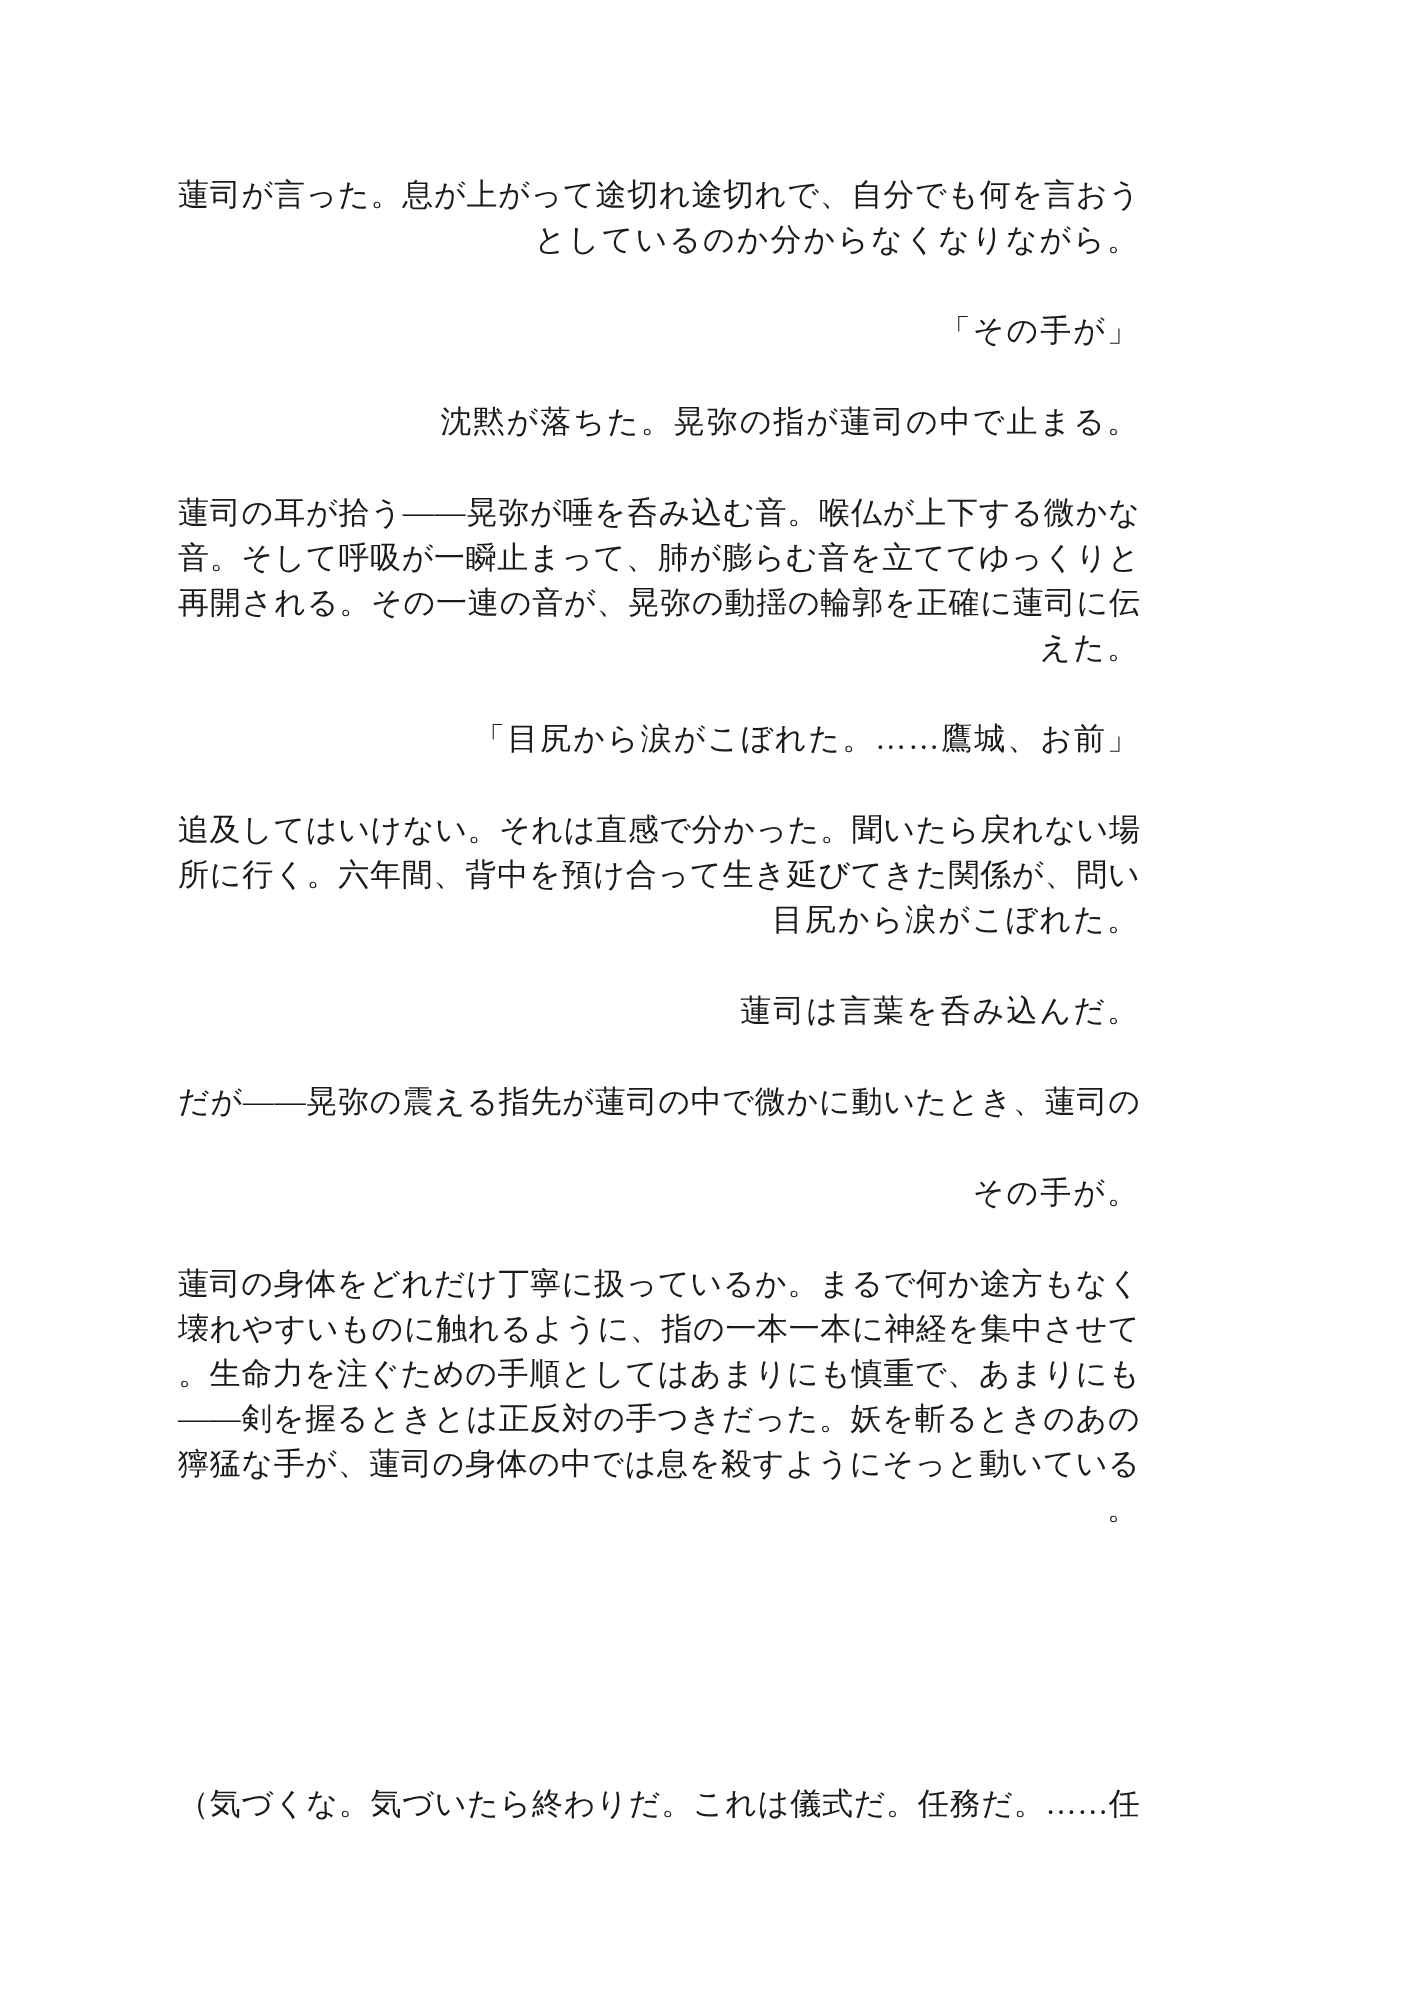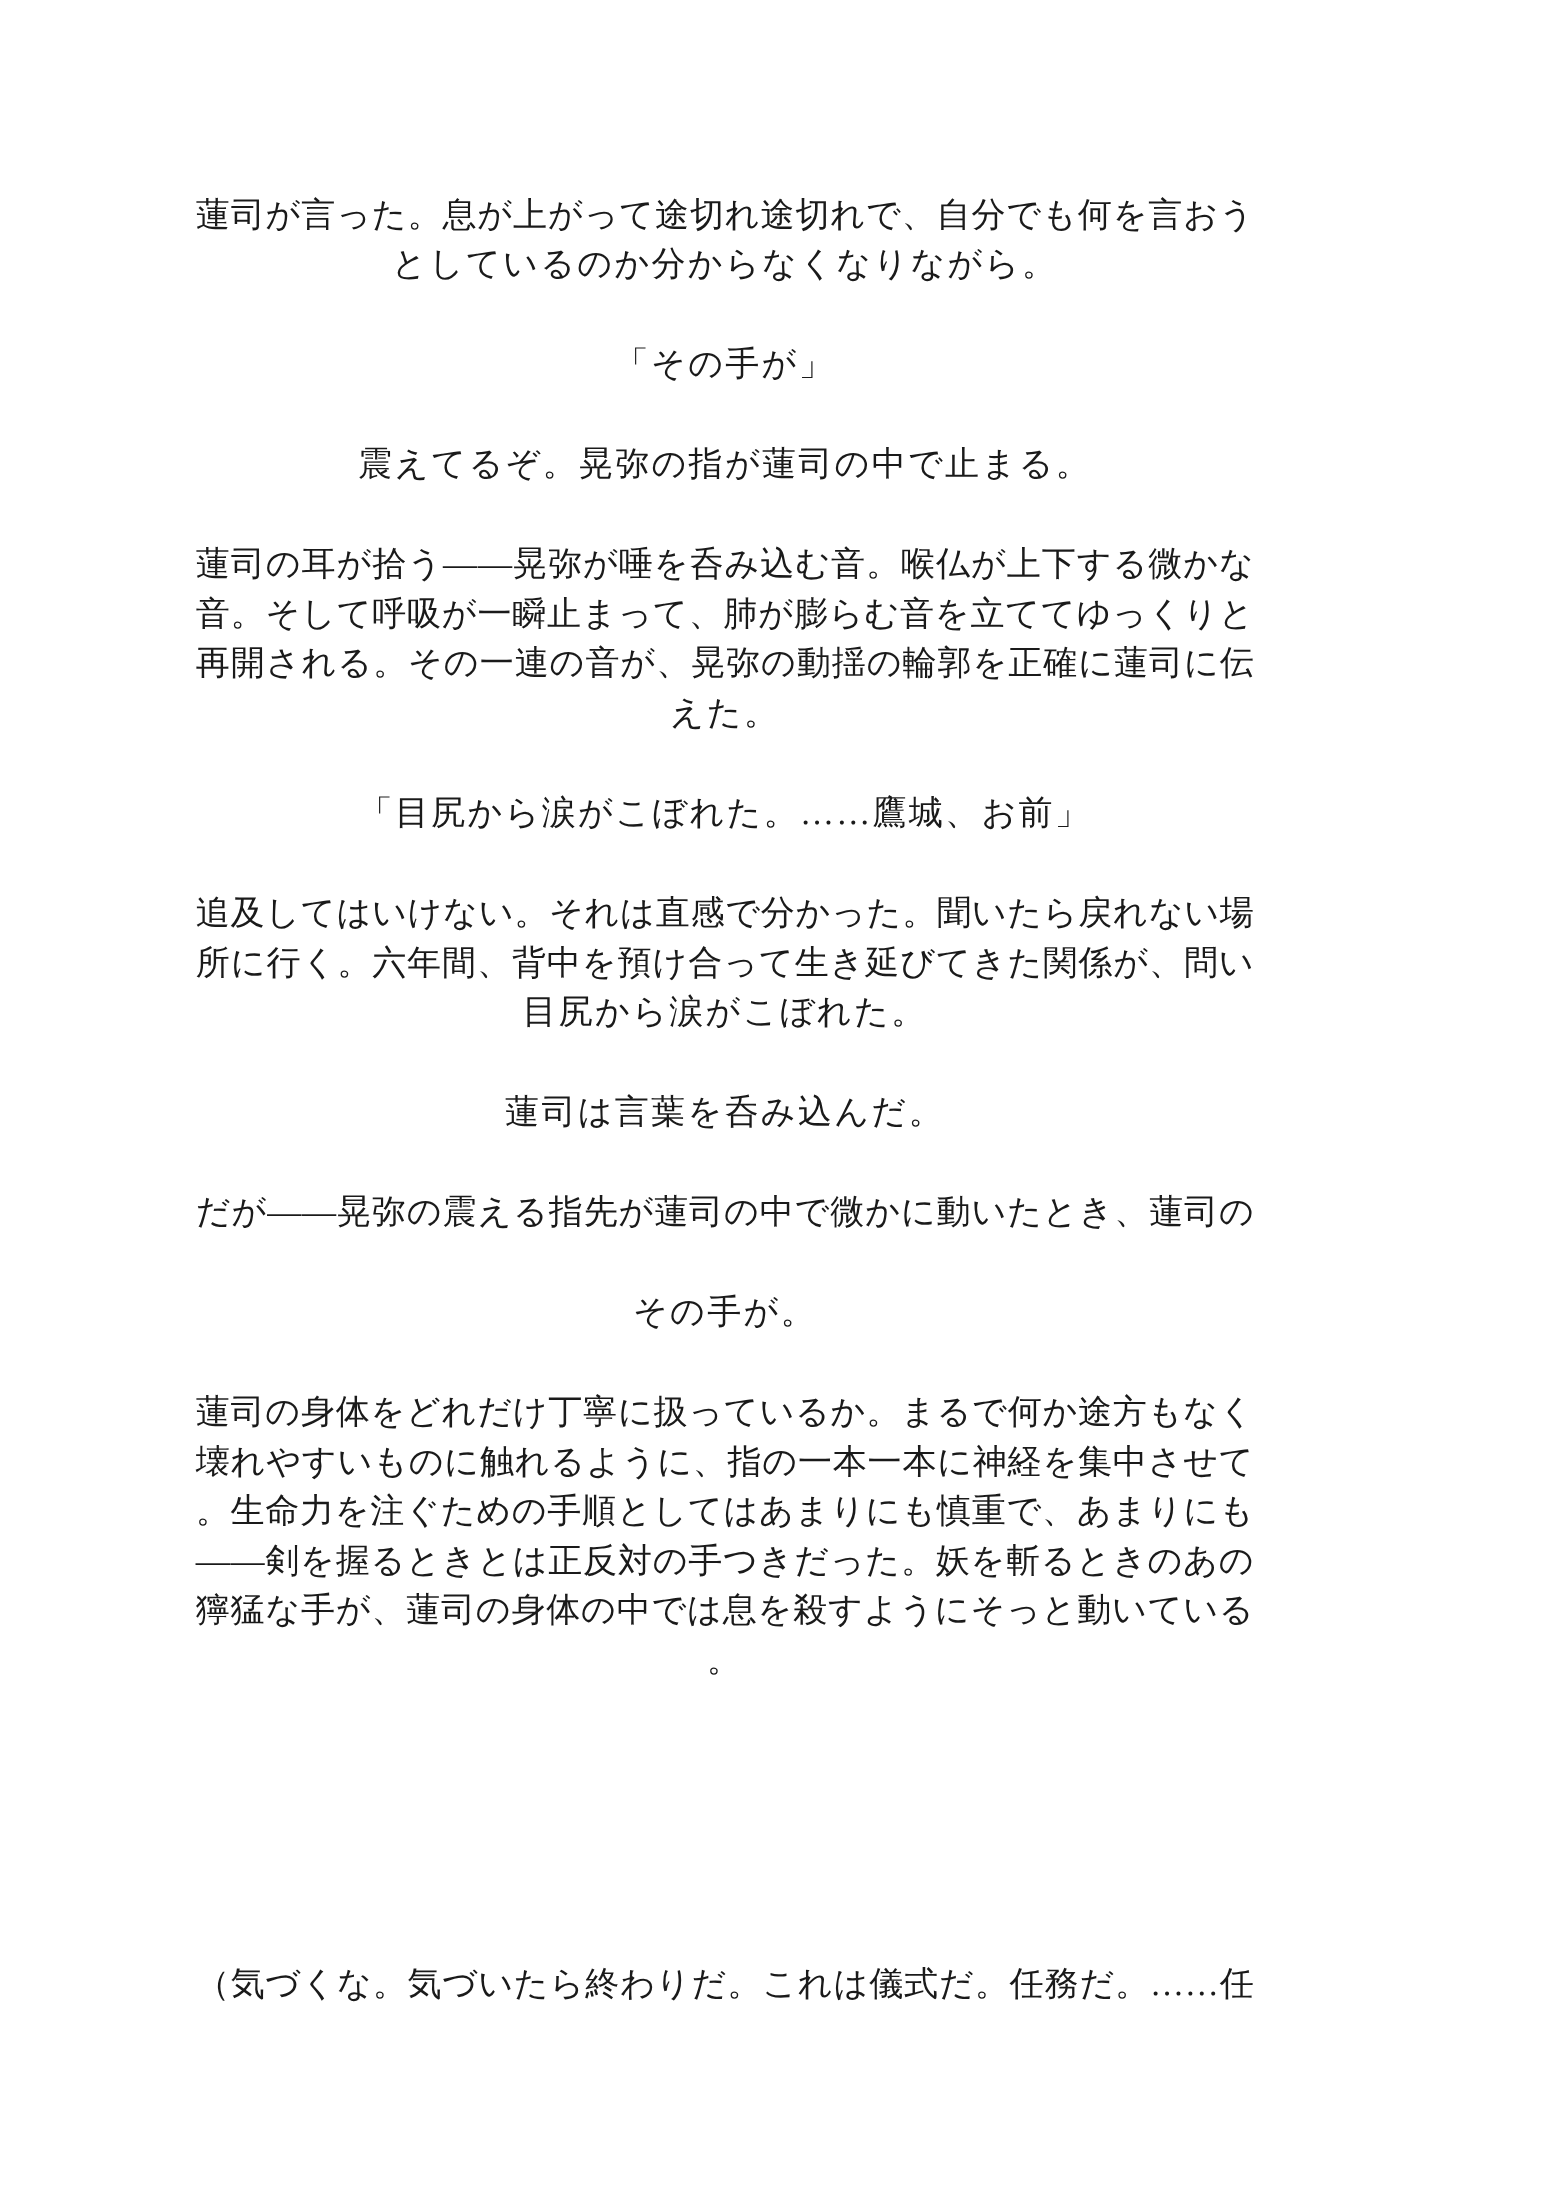--- a/index.html
+++ b/index.html
@@ -40,21 +40,21 @@
     white-space: nowrap;
   }
   .jline span {
     display: inline-block;
   }
   
   .lline {
     height: 45px;
     letter-spacing: 2px;
     white-space: nowrap;
-    text-align: center;
+    text-align: right;
   }
 </style>
 </head>
 <body>
 
 <main class="page">
   <section class="page-text" style="color: rgb(26, 26, 26);">
       <div class="para">
         <div class="jline">
           <span>蓮</span>
@@ -87,21 +87,21 @@
           <span>言</span>
           <span>お</span>
           <span>う</span>
         </div>
         <div class="lline">としているのか分からなくなりながら。</div>
       </div>
       <div class="para">
         <div class="lline">「その手が」</div>
       </div>
       <div class="para">
-        <div class="lline">震えてるぞ。晃弥の指が蓮司の中で止まる。</div>
+        <div class="lline">沈黙が落ちた。晃弥の指が蓮司の中で止まる。</div>
       </div>
       <div class="para">
         <div class="jline">
           <span>蓮</span>
           <span>司</span>
           <span>の</span>
           <span>耳</span>
           <span>が</span>
           <span>拾</span>
           <span>う</span>

